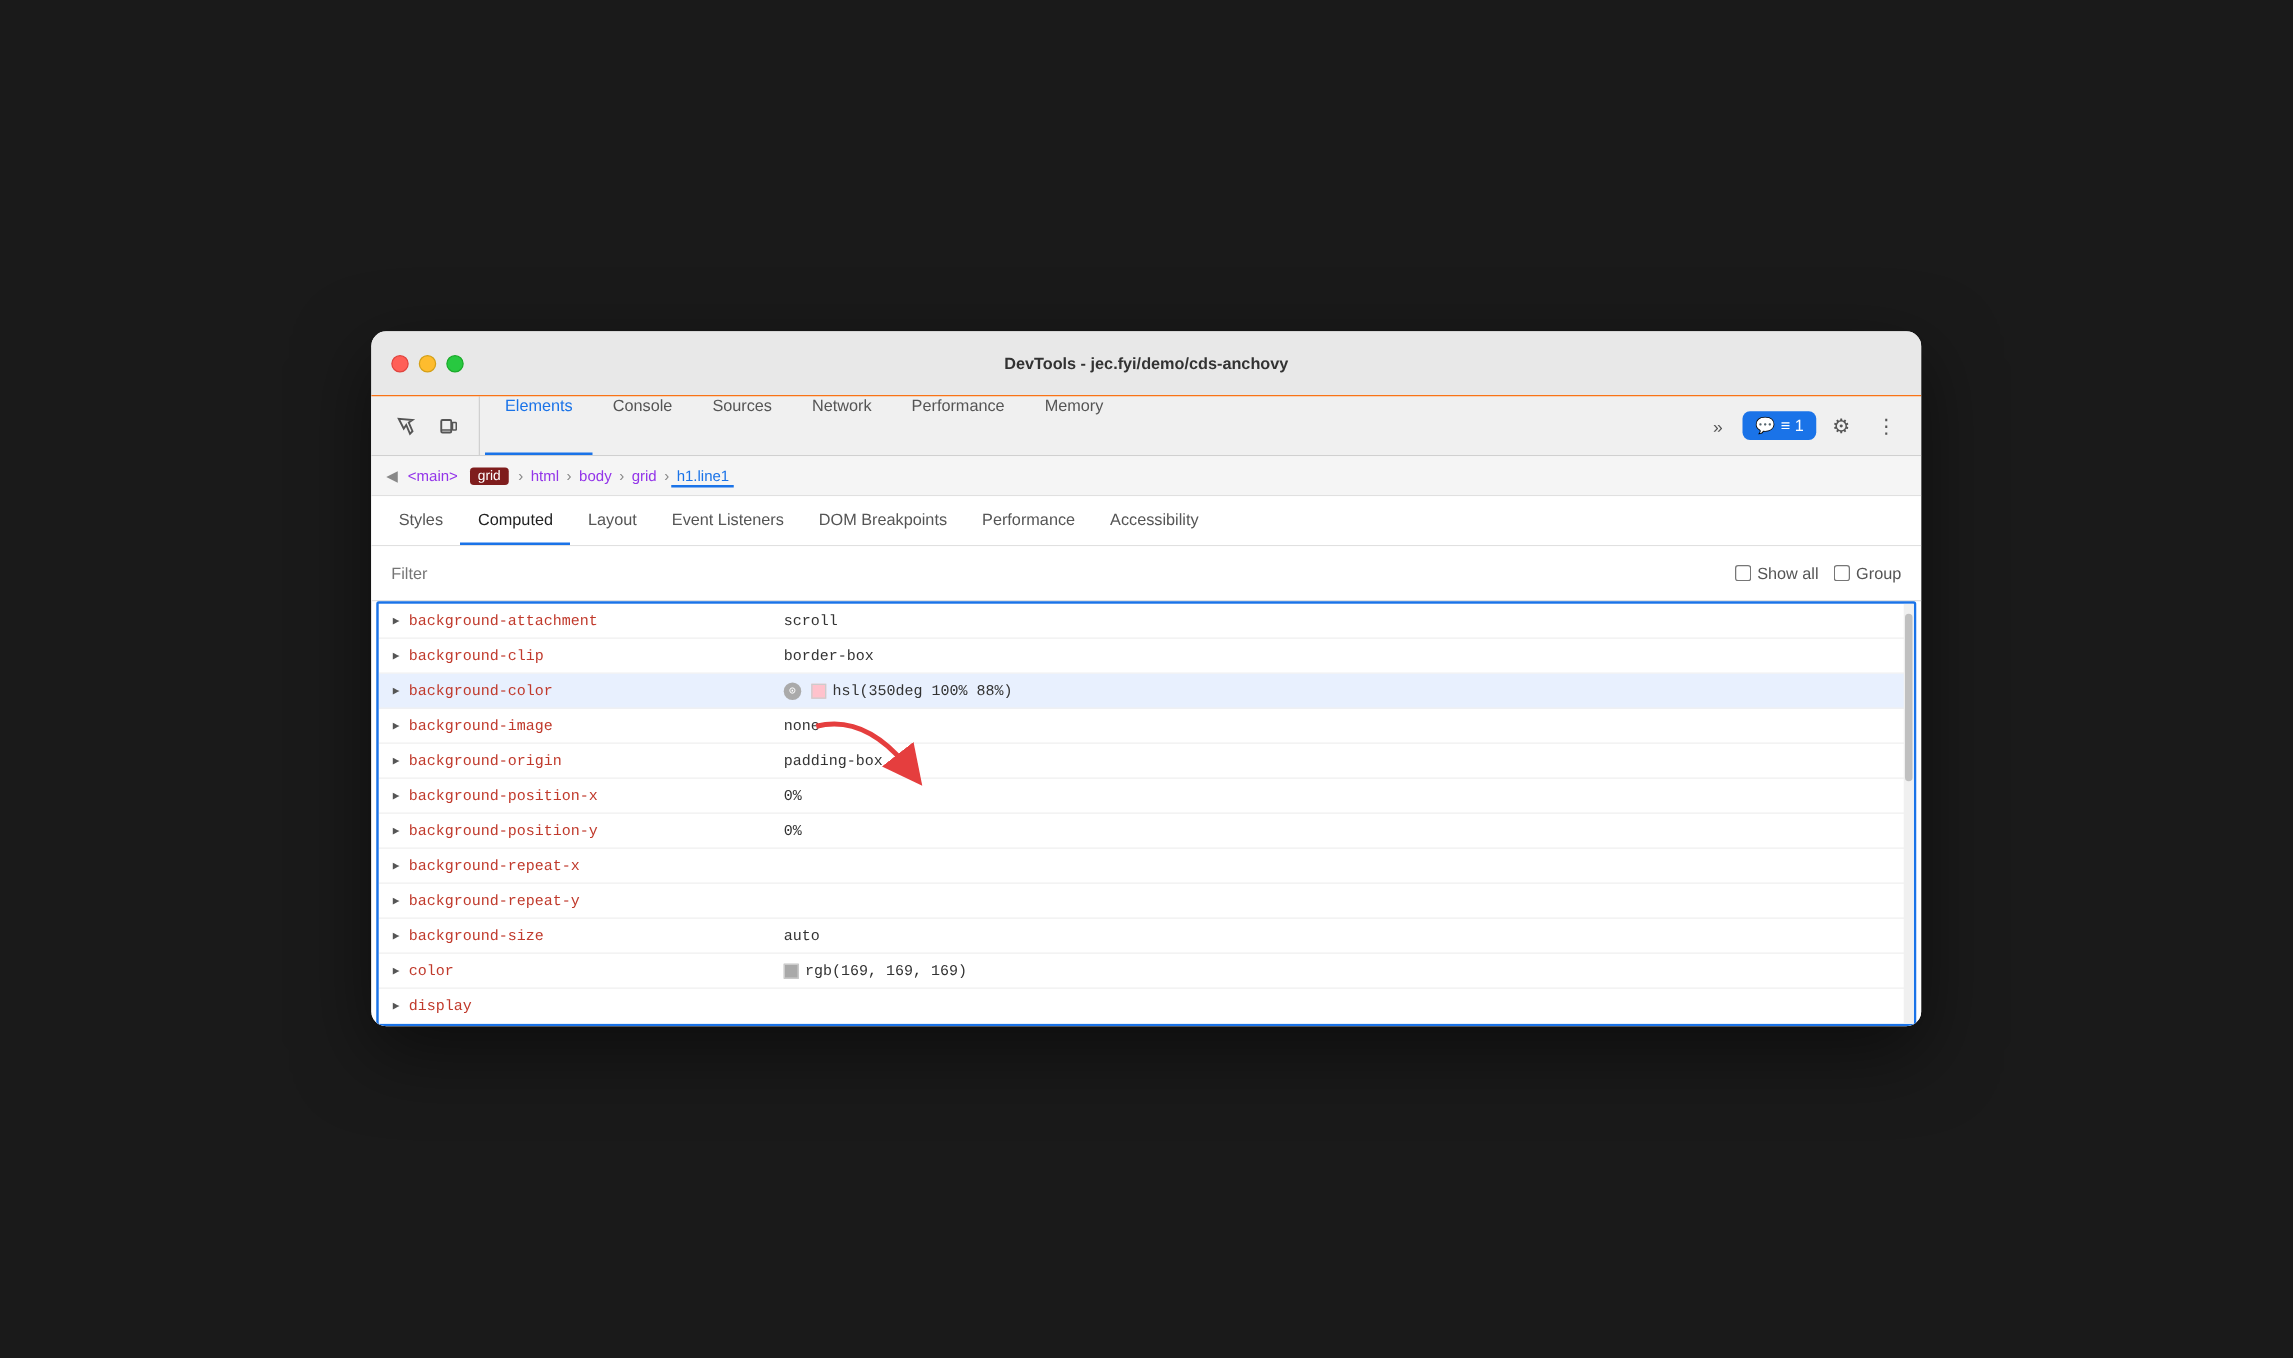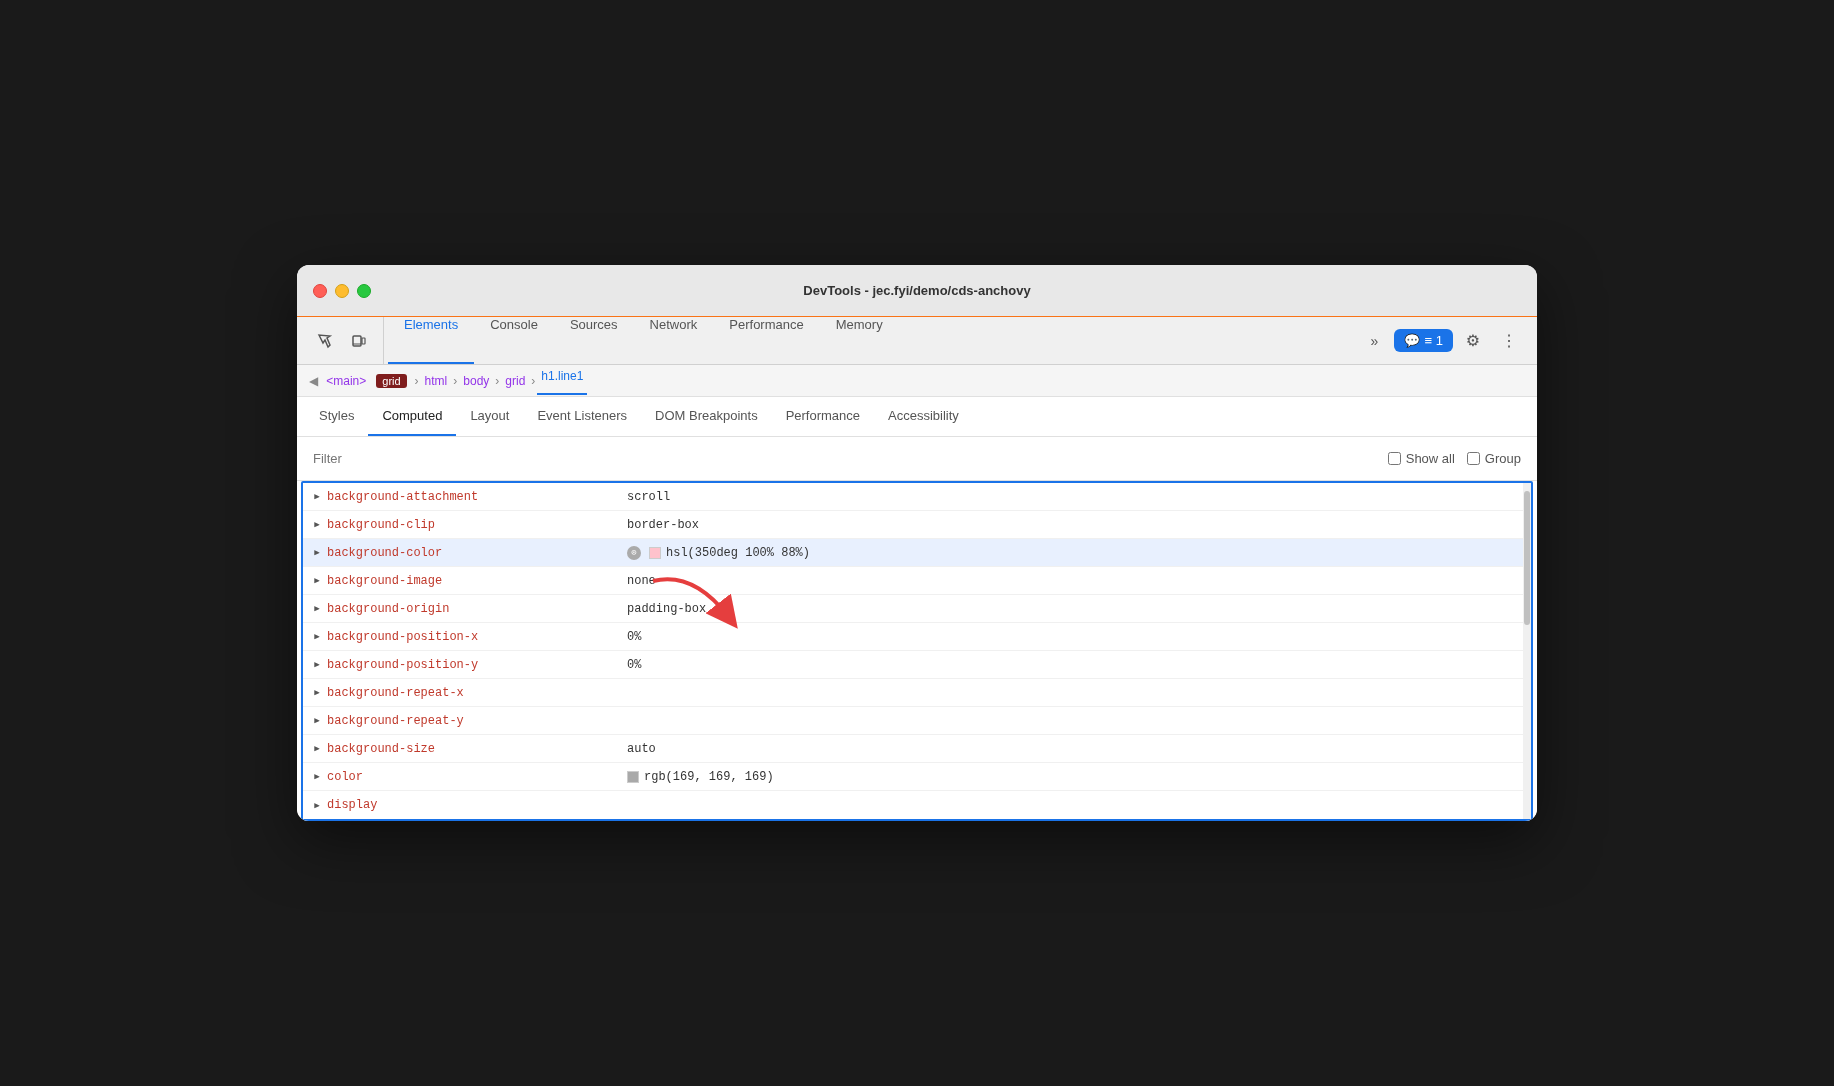--- a/index.html
+++ b/index.html
@@ -379,21 +379,21 @@
       <span style="color:#888; margin-right:4px;">◀</span>
       <span class="breadcrumb-item" style="color:#9334e9;">&lt;main&gt;</span>
       <span class="breadcrumb-badge" style="margin: 0 6px; background:#7f1d1d; color:white; padding:1px 6px; border-radius:3px; font-size:11px;">grid</span>
       <span class="breadcrumb-divider">›</span>
       <span class="breadcrumb-item">html</span>
       <span class="breadcrumb-divider">›</span>
       <span class="breadcrumb-item">body</span>
       <span class="breadcrumb-divider">›</span>
       <span class="breadcrumb-item">grid</span>
       <span class="breadcrumb-divider">›</span>
-      <span class="breadcrumb-item" style="color:#1a73e8; border-bottom: 2px solid #1a73e8; padding-bottom:10px;">h1.line1</span>
+      <span class="breadcrumb-item" style="color:#1a73e8; border-bottom: 2px solid #1a73e8; padding-bottom:0;">h1.line1</span>
     </div>
 
     <div class="panel-tabs">
       <div class="panel-tab">
         <span>Styles</span>
       </div>
       <div class="panel-tab active">
         <span>Computed</span>
       </div>
       <div class="panel-tab">

